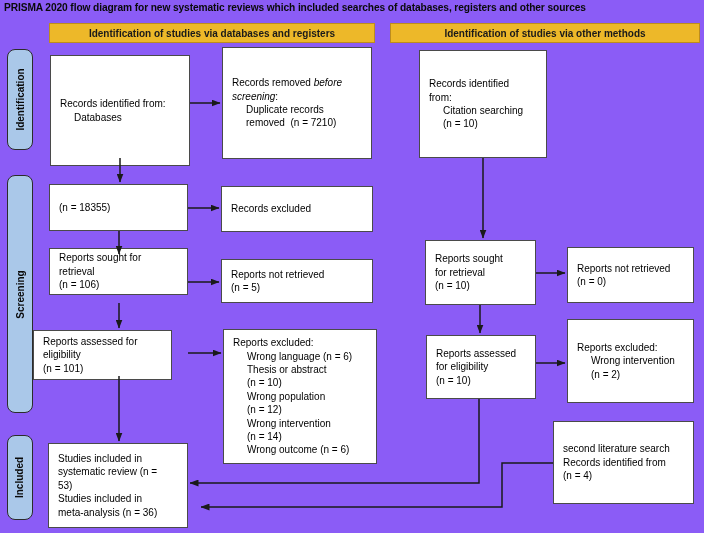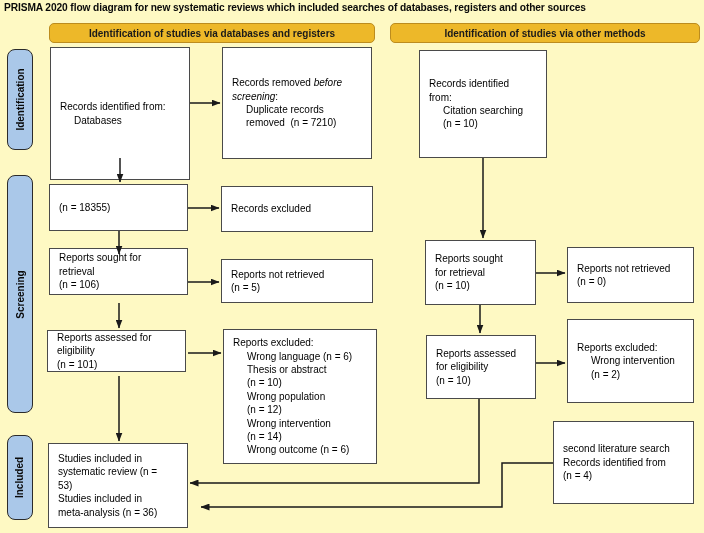--- a/index.html
+++ b/index.html
@@ -1,28 +1,28 @@
 <!DOCTYPE html>
 <html style="--banner-fill: #EDB829; --banner-border: #BC8C1E; --stage-fill: #AAC8E9; --stage-border: #2B2B2B; --box-border: #4A4A4A;"><head>
 <meta charset="utf-8">
 <style>
   html,body{margin:0;padding:0;background:#ffffff;}
   .diagram{
-    position:relative;width:704px;height:533px;background:#fef9c3;
+    position:relative;width:704px;height:533px;background:#8b5cf6;
     font-family:"Liberation Sans",sans-serif;color:#000;overflow:hidden;
   }
   .title{
     position:absolute;left:4px;top:2px;width:696px;
     font-size:10.2px;font-weight:bold;letter-spacing:-0.1px;color:#0a0a0a;
   }
   .banner{
     position:absolute;box-sizing:border-box;
     background:var(--banner-fill,#EDB829);
     border:1.5px solid var(--banner-border,#BC8C1E);
-    border-radius:5px;
+    border-radius:0;
     display:flex;align-items:center;justify-content:center;
     font-size:10px;font-weight:bold;color:#1a1a1a;text-align:center;
   }
   .stage{
     position:absolute;box-sizing:border-box;left:7px;width:26px;
     background:var(--stage-fill,#AAC8E9);
     border:1.5px solid var(--stage-border,#2B2B2B);
     border-radius:8px;
     display:flex;align-items:center;justify-content:center;
   }
@@ -55,27 +55,27 @@
   <div class="stage" style="top:49px;height:101px">
     <span>Identification</span>
   </div>
   <div class="stage" style="top:175px;height:238px">
     <span>Screening</span>
   </div>
   <div class="stage" style="top:435px;height:85px">
     <span>Included</span>
   </div>
 
-  <div class="box" style="left:50px;top:47px;width:140px;height:133px"><div class="line"><span>Records identified from:</span></div><div class="line indent"><span>Databases</span></div></div>
+  <div class="box" style="left:50px;top:55px;width:140px;height:111px"><div class="line"><span>Records identified from:</span></div><div class="line indent"><span>Databases</span></div></div>
   <div class="box" style="left:222px;top:47px;width:150px;height:112px"><div class="line"><span>Records removed </span><span class="em">before</span></div><div class="line"><span class="em">screening</span><span>:</span></div><div class="line indent"><span>Duplicate records</span></div><div class="line indent"><span>removed  (n = 7210)</span></div></div>
   <div class="box" style="left:49px;top:184px;width:139px;height:47px"><div class="line"><span>(n = 18355)</span></div></div>
   <div class="box" style="left:221px;top:186px;width:152px;height:46px"><div class="line"><span>Records excluded</span></div></div>
   <div class="box" style="left:49px;top:248px;width:139px;height:47px"><div class="line"><span>Reports sought for</span></div><div class="line"><span>retrieval</span></div><div class="line"><span>(n = 106)</span></div></div>
   <div class="box" style="left:221px;top:259px;width:152px;height:44px"><div class="line"><span>Reports not retrieved</span></div><div class="line"><span>(n = 5)</span></div></div>
-  <div class="box" style="left:47px;top:330px;width:139px;height:42px"><div class="line"><span>Reports assessed for</span></div><div class="line"><span>eligibility</span></div><div class="line"><span>(n = 101)</span></div></div>
+  <div class="box" style="left:33px;top:330px;width:139px;height:50px"><div class="line"><span>Reports assessed for</span></div><div class="line"><span>eligibility</span></div><div class="line"><span>(n = 101)</span></div></div>
   <div class="box" style="left:223px;top:329px;width:154px;height:135px"><div class="line"><span>Reports excluded:</span></div><div class="line indent"><span>Wrong language (n = 6)</span></div><div class="line indent"><span>Thesis or abstract</span></div><div class="line indent"><span>(n = 10)</span></div><div class="line indent"><span>Wrong population</span></div><div class="line indent"><span>(n = 12)</span></div><div class="line indent"><span>Wrong intervention</span></div><div class="line indent"><span>(n = 14)</span></div><div class="line indent"><span>Wrong outcome (n = 6)</span></div></div>
   <div class="box" style="left:48px;top:443px;width:140px;height:85px"><div class="line"><span>Studies included in</span></div><div class="line"><span>systematic review (n =</span></div><div class="line"><span>53)</span></div><div class="line"><span>Studies included in</span></div><div class="line"><span>meta-analysis (n = 36)</span></div></div>
 
   <div class="box" style="left:419px;top:50px;width:128px;height:108px"><div class="line"><span>Records identified</span></div><div class="line"><span>from:</span></div><div class="line indent"><span>Citation searching</span></div><div class="line indent"><span>(n = 10)</span></div></div>
   <div class="box" style="left:425px;top:240px;width:111px;height:65px"><div class="line"><span>Reports sought</span></div><div class="line"><span>for retrieval</span></div><div class="line"><span>(n = 10)</span></div></div>
   <div class="box" style="left:567px;top:247px;width:127px;height:56px"><div class="line"><span>Reports not retrieved</span></div><div class="line"><span>(n = 0)</span></div></div>
   <div class="box" style="left:426px;top:335px;width:110px;height:64px"><div class="line"><span>Reports assessed</span></div><div class="line"><span>for eligibility</span></div><div class="line"><span>(n = 10)</span></div></div>
   <div class="box" style="left:567px;top:319px;width:127px;height:84px"><div class="line"><span>Reports excluded:</span></div><div class="line indent"><span>Wrong intervention</span></div><div class="line indent"><span>(n = 2)</span></div></div>
   <div class="box" style="left:553px;top:421px;width:141px;height:83px"><div class="line"><span>second literature search</span></div><div class="line"><span>Records identified from</span></div><div class="line"><span>(n = 4)</span></div></div>
 

